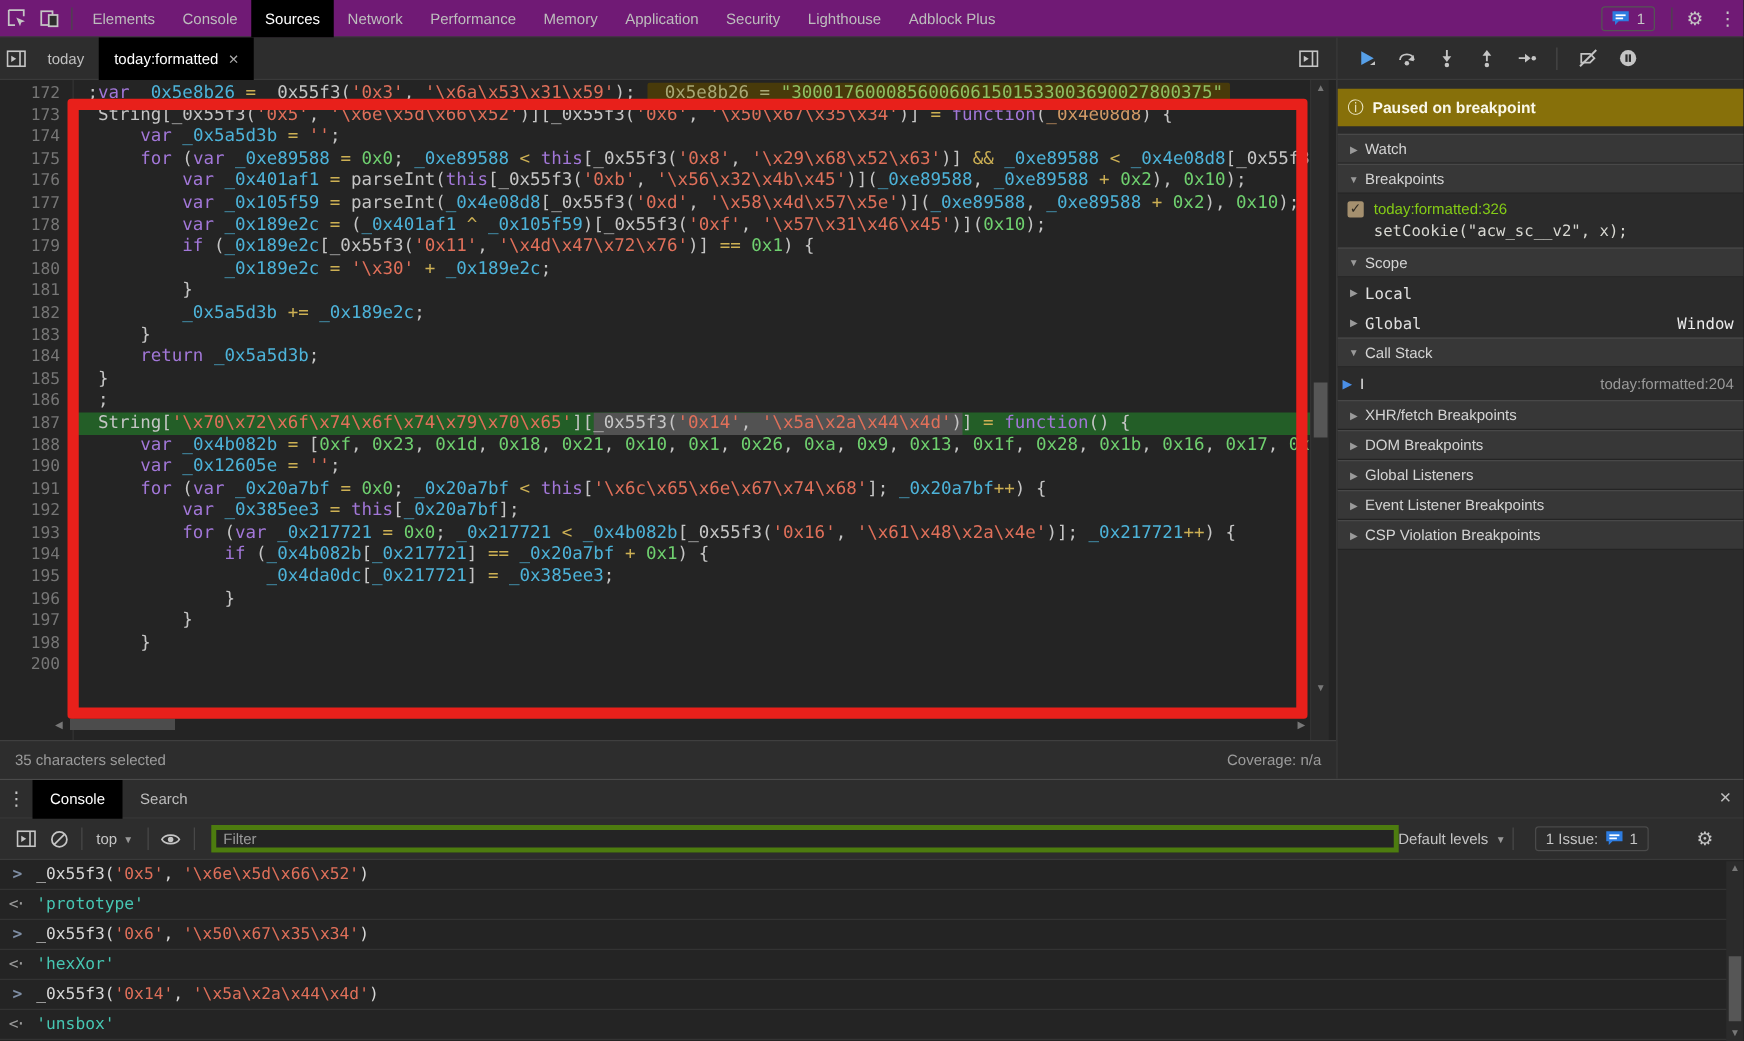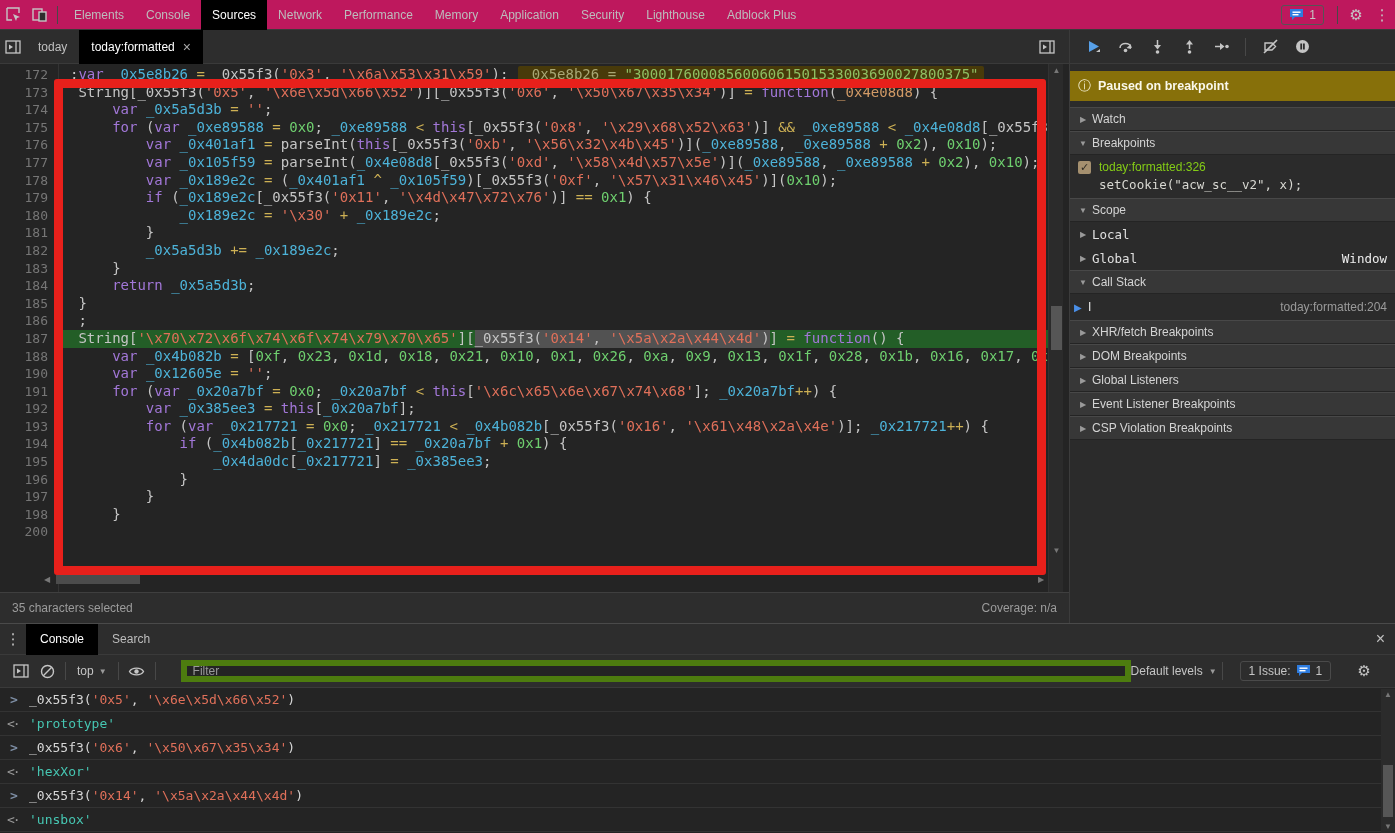--- a/index.html
+++ b/index.html
@@ -2,21 +2,21 @@
 <html><head>
 <meta charset="utf-8">
 <style>
 *{margin:0;padding:0;box-sizing:border-box}
 html,body{background:#111}
 #app{position:relative;width:1395px;height:833px;background:#242424;font-family:"Liberation Sans",sans-serif;font-size:12px;color:#c5c5c5;overflow:hidden}
 svg{display:block}
 .vdiv{width:1px;height:18px;background:#484848;margin:0 5px;flex:none}
 
 
-#main-toolbar{position:absolute;left:0;top:0;width:1395px;height:30px;background:#be185d;border-bottom:1px solid #3a3a3a;display:flex;align-items:center}
+#main-toolbar{position:absolute;left:0;top:0;width:1395px;height:30px;background:#701a75;border-bottom:1px solid #3a3a3a;display:flex;align-items:center}
 .tbtn{display:flex;align-items:center;justify-content:center;width:26px;height:26px;cursor:pointer;flex:none}
 .ptab{padding:0 11px;height:30px;display:flex;align-items:center;color:#bdbdbd;cursor:pointer;white-space:nowrap}
 .ptab.active{background:#000;color:#fff}
 .badge-box{display:flex;align-items:center;gap:5px;border:1px solid #555;border-radius:3px;padding:2px 7px;margin-right:8px;color:#c5c5c5}
 .glyph{font-size:15px;color:#c5c5c5}
 
 
 #file-row{position:absolute;left:0;top:30px;width:1069px;height:34px;background:#2d2d2d;border-bottom:1px solid #3a3a3a;display:flex;align-items:center}
 .ftab{padding:0 12px;height:34px;display:flex;align-items:center;gap:8px;color:#c0c0c0;cursor:pointer;white-space:nowrap}
 .ftab.active{background:#000;color:#fff}
@@ -73,21 +73,21 @@
 
 
 #drawer{position:absolute;left:0;top:623px;width:1395px;height:210px;background:#242424;border-top:1px solid #4a4a4a}
 #drawer-header{height:31px;background:#2d2d2d;border-bottom:1px solid #3a3a3a;display:flex;align-items:center}
 .dtab{padding:0 14px;height:31px;display:flex;align-items:center;color:#bdbdbd;cursor:pointer}
 .dtab.active{background:#000;color:#fff}
 #drawer-close{margin-left:auto;margin-right:10px;font-size:16px;color:#c0c0c0;cursor:pointer}
 #console-toolbar{height:33px;background:#2d2d2d;border-bottom:1px solid #3a3a3a;display:flex;align-items:center;padding:0 8px}
 #ctx-select{display:flex;align-items:center;gap:5px;color:#c5c5c5;padding:0 6px;cursor:pointer}
 .caret{font-size:8px;color:#9a9a9a}
-#filter-input{width:950px;height:22px;background:#242424;border:6px solid #4d7c0f;color:#d0d0d0;padding:0 6px;font-family:"Liberation Sans",sans-serif;font-size:12px;margin-left:20px}
+#filter-input{width:950px;height:22px;background:#242424;border:4px solid #4d7c0f;color:#d0d0d0;padding:0 6px;font-family:"Liberation Sans",sans-serif;font-size:12px;margin-left:8px}
 #filter-input::placeholder{color:#9a9a9a}
 #levels{display:flex;align-items:center;gap:6px;margin-left:0;color:#c5c5c5;cursor:pointer;white-space:nowrap}
 #issue-box{display:flex;align-items:flex-start;gap:5px;border:1px solid #4a4a4a;border-radius:3px;padding:2px 8px;margin-left:12px;color:#c5c5c5;cursor:pointer;white-space:nowrap}
 #console-gear{margin-left:auto;margin-right:10px}
 #console-msgs{position:relative;height:145px;overflow:hidden}
 .msg{position:relative;height:24px;line-height:24px;padding-left:29px;border-bottom:1px solid #333;font-family:"DejaVu Sans Mono",monospace;font-size:13px;color:#d7d7d7;white-space:pre}
 .chev{position:absolute;left:10px;color:#7e8ea5;font-weight:bold}
 .ret{position:absolute;left:7px;color:#9a9a9a;letter-spacing:-2px}
 .res{color:#46c6b2}
 #cscroll{position:absolute;right:0;top:65px;width:14px;height:145px;background:#2b2b2b}

